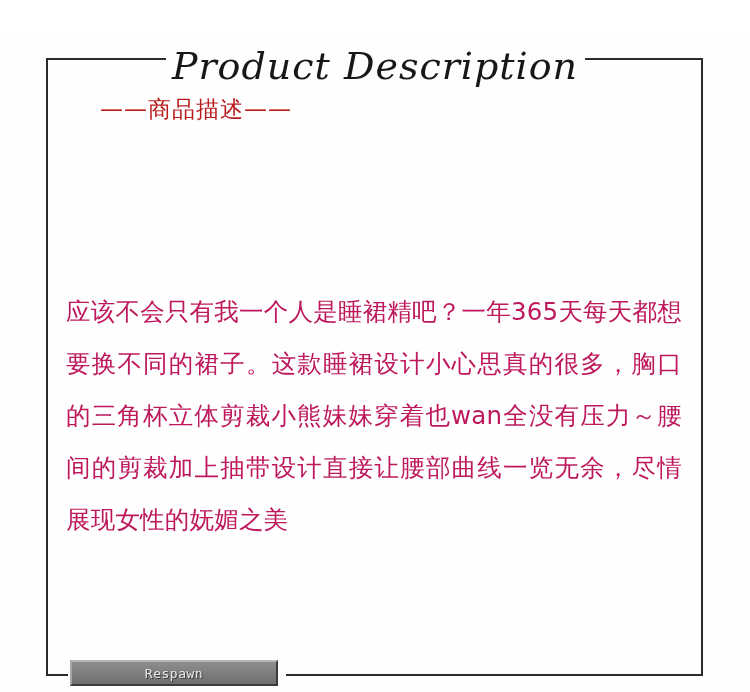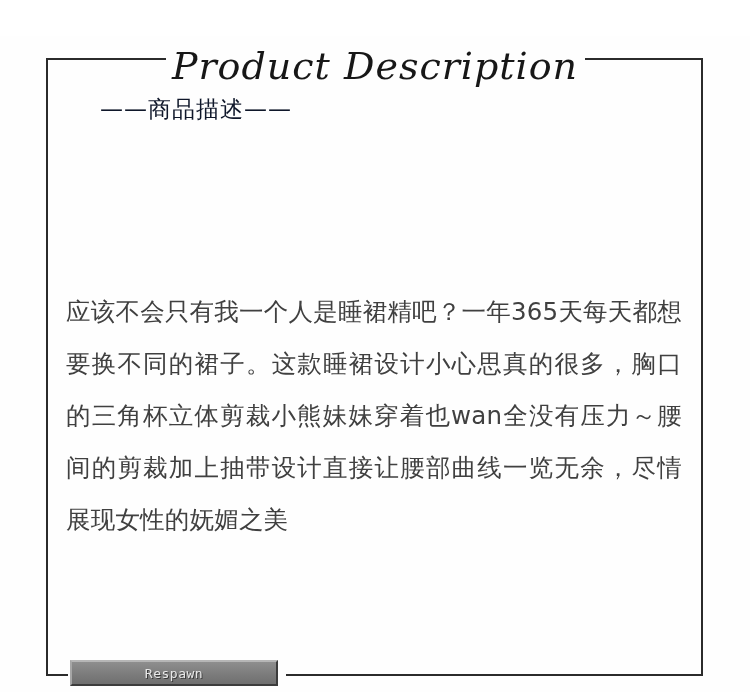--- a/index.html
+++ b/index.html
@@ -88,21 +88,21 @@
     letter-spacing: 1px;
     color: #171717;
     white-space: nowrap;
   }
   .title-cn {
     position: absolute;
     left: 100px;
     top: 58px;
     font-family: "DejaVu Sans", sans-serif;
     font-size: 23px;
-    color: #0f172a;
+    color: #b91c1c;
     letter-spacing: 1px;
     white-space: nowrap;
   }
 
   
   .lead {
     position: absolute;
     left: 66px;
     top: 143px;
     font-family: "DejaVu Sans", sans-serif;
@@ -112,21 +112,21 @@
     letter-spacing: 0.5px;
   }
   .body-copy {
     position: absolute;
     left: 66px;
     top: 250px;
     width: 616px;
     font-family: "DejaVu Sans", sans-serif;
     font-size: 24.5px;
     line-height: 52px;
-    color: #404040;
+    color: #be185d;
     text-align: justify;
     letter-spacing: 0.2px;
   }
 
   
   .game-btn {
     position: absolute;
     box-sizing: border-box;
     background: linear-gradient(#8e8e8e, #7c7c7c 55%, #6f6f6f);
     border: 2px solid #3c3c3c;

